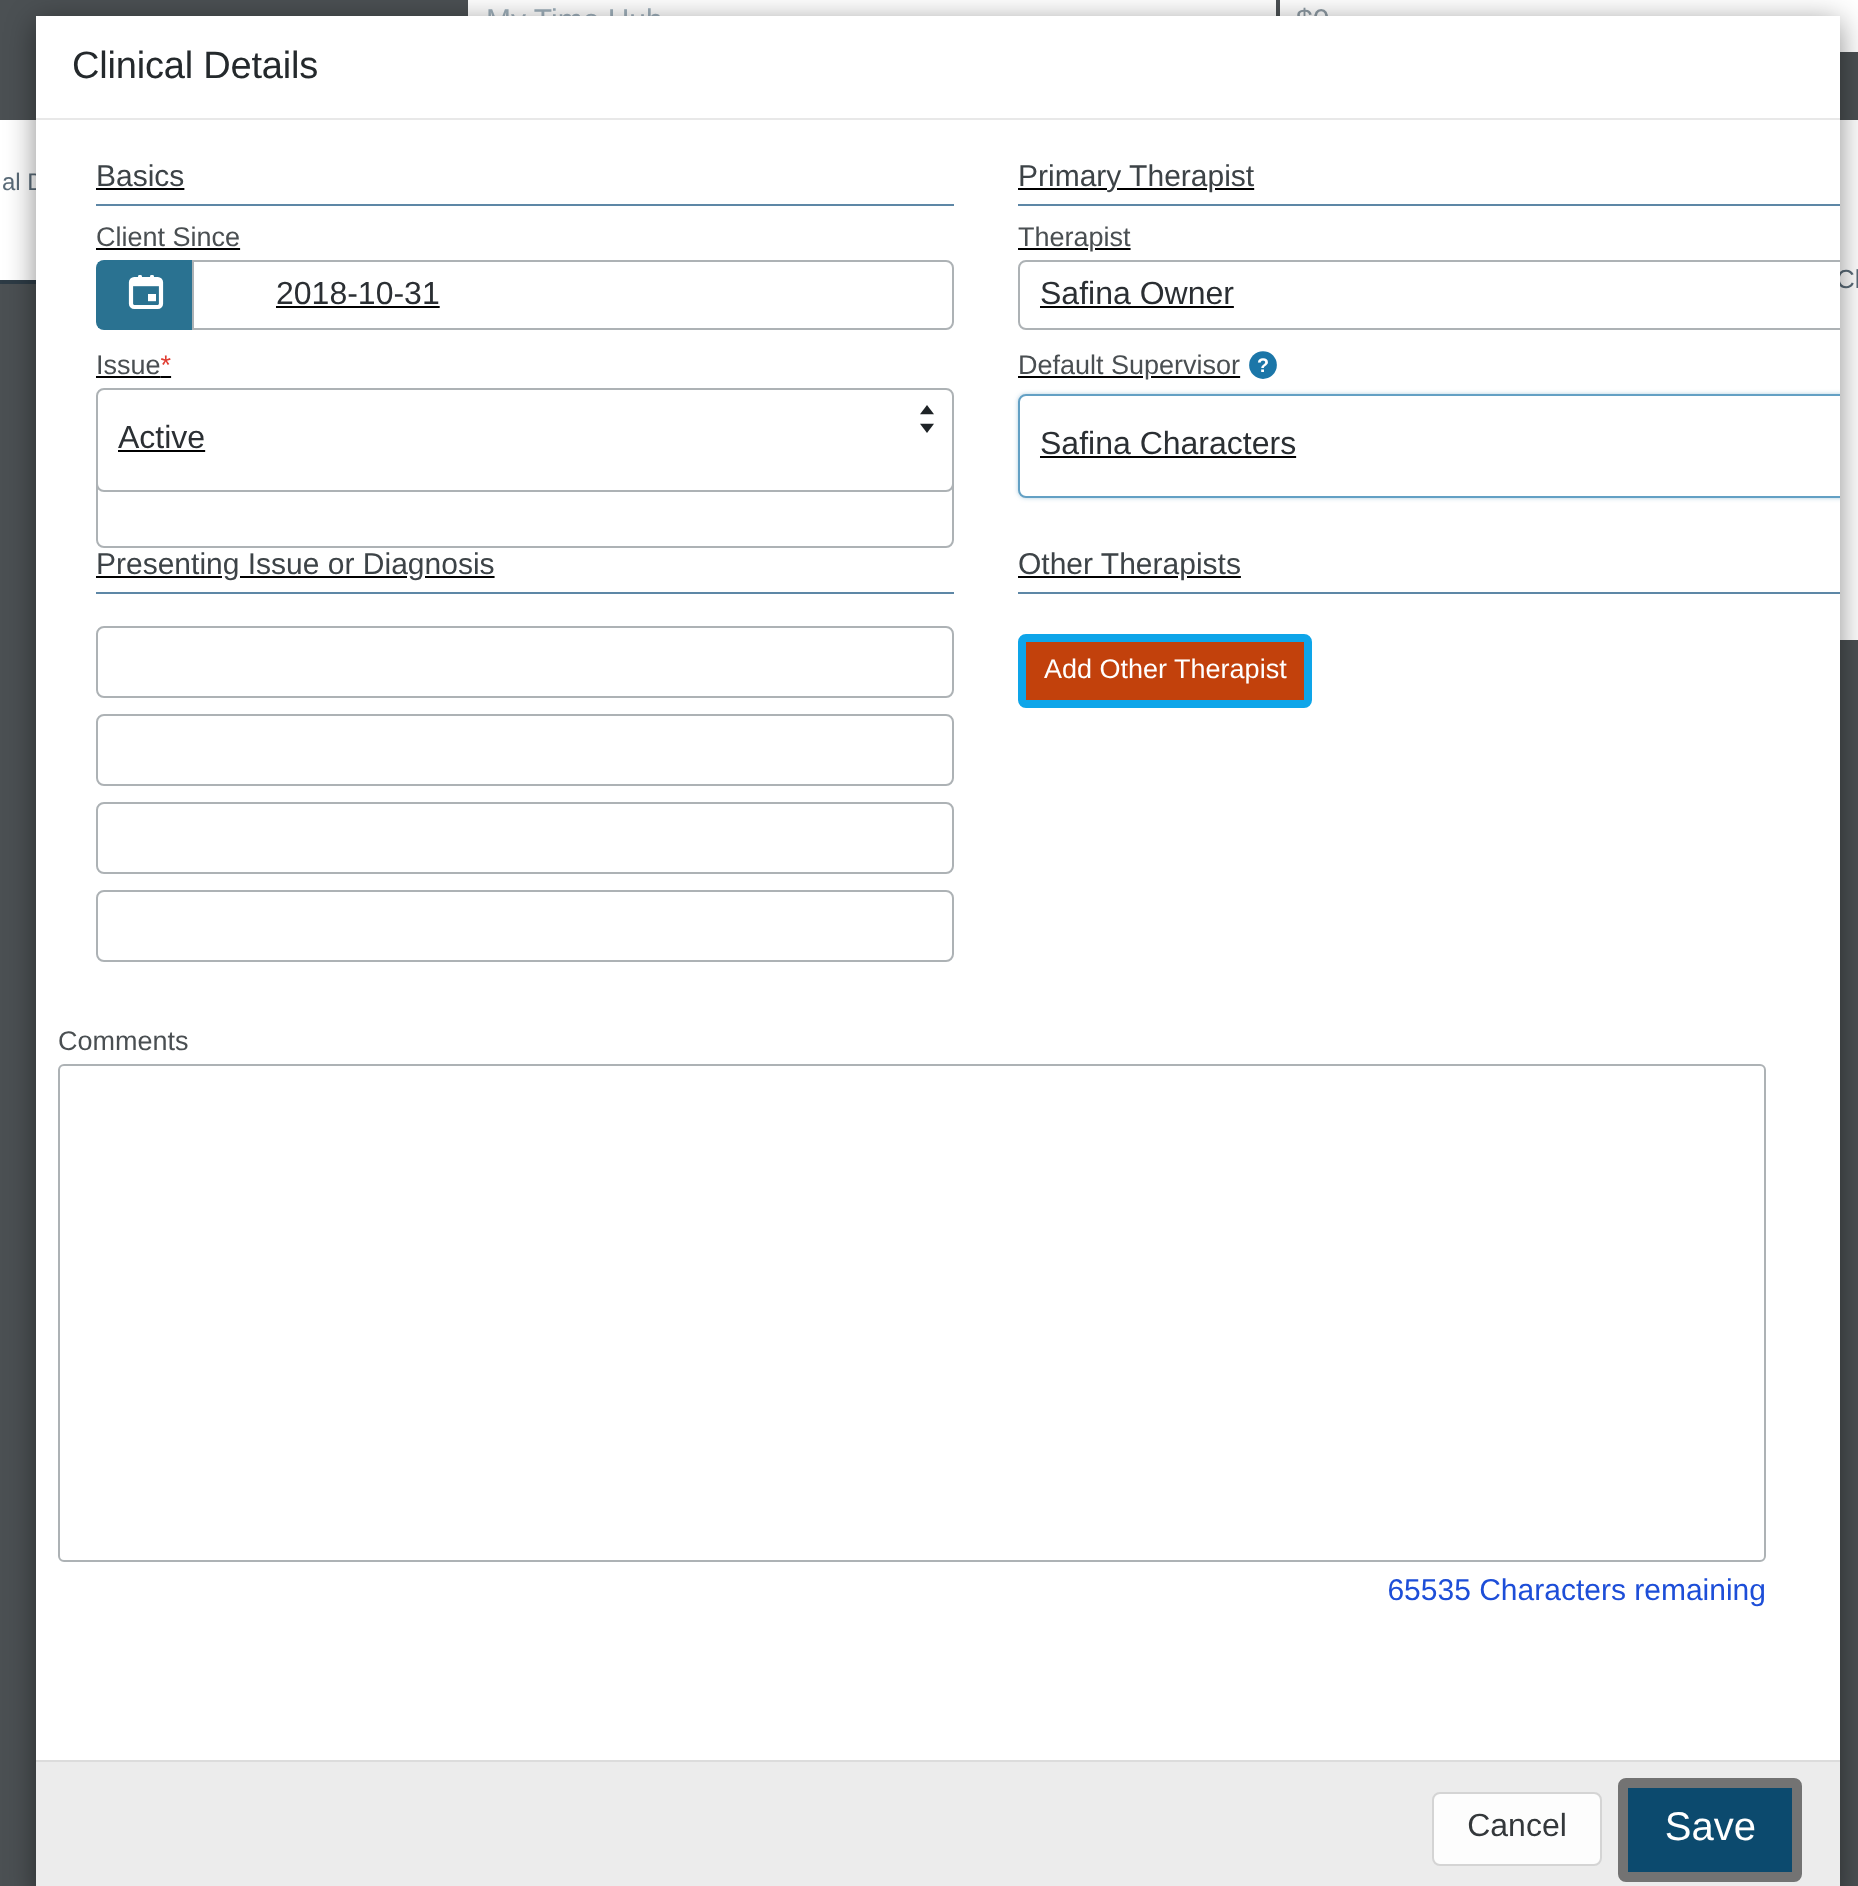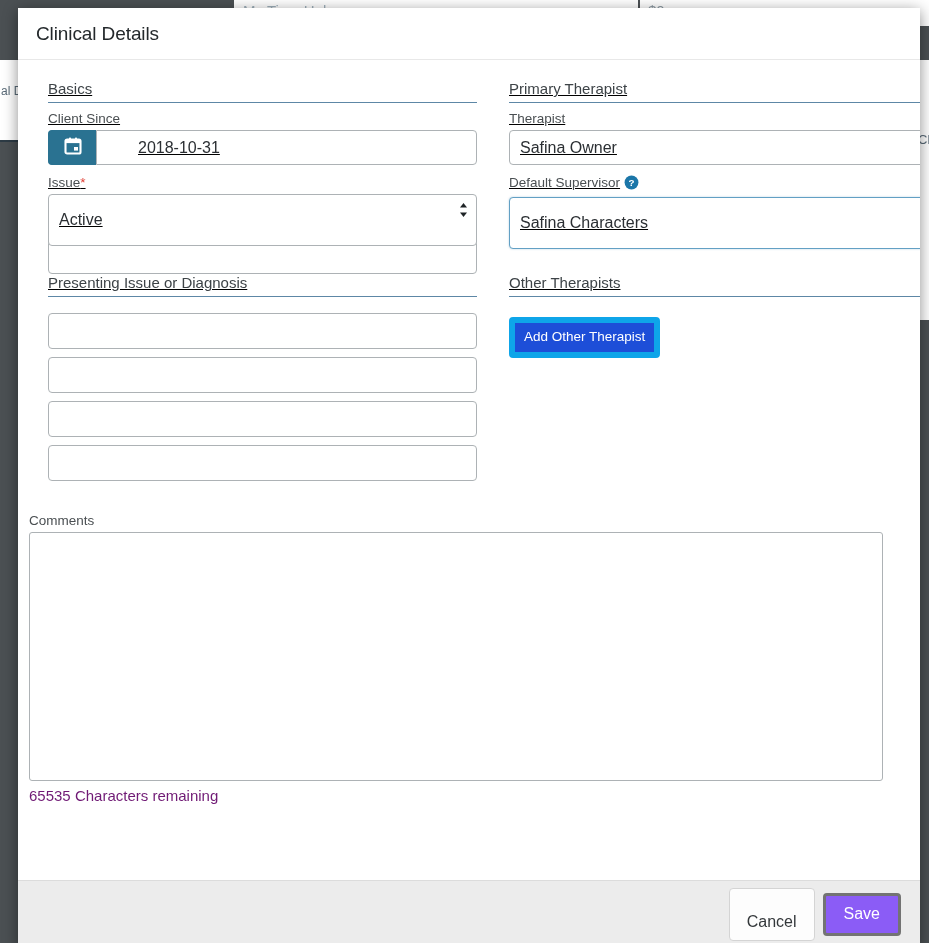--- a/index.html
+++ b/index.html
@@ -196,23 +196,23 @@
     top: 50%;
     transform: translateY(-50%);
     pointer-events: none;
   }
 
   .spacer-8  { height: 8px; }
   .spacer-10 { height: 10px; }
   .spacer-12 { height: 12px; }
 
   .btn-teal {
-    background: #1d4ed8;
+    background: #c2410c;
     color: #ffffff;
-    border: 6px solid #0ea5e9;
+    border: 4px solid #0ea5e9;
     border-radius: 4px;
     font-size: 13.5px;
     padding: 7px 9px 8px 9px;
     cursor: pointer;
     font-family: "Liberation Sans", sans-serif;
     line-height: 14px;
     display: inline-block;
   }
 
   .comments-area {
@@ -225,41 +225,42 @@
     font-size: 15px;
     color: #2b2f33;
     padding: 6px 8px;
     resize: none;
     font-family: "Liberation Sans", sans-serif;
     outline: none;
     display: block;
   }
   .chars-left {
     font-size: 15px;
-    color: #701a75;
+    color: #1d4ed8;
     margin-top: 6px;
     display: block;
+    text-align: right;
   }
 
   .btn-cancel {
     background: #fdfdfd;
     border: 1px solid #d4d4d4;
     border-radius: 4px;
     font-size: 16px;
     color: #34383b;
-    padding: 24px 17px 9px 17px;
+    padding: 8px 17px 9px 17px;
     margin-right: 8px;
     cursor: pointer;
     font-family: "Liberation Sans", sans-serif;
   }
   .btn-save {
-    background: #8b5cf6;
-    border: 3px solid #737373;
-    border-radius: 4px;
-    font-size: 16px;
+    background: #0c4a6e;
+    border: 5px solid #737373;
+    border-radius: 4px;
+    font-size: 20px;
     color: #ffffff;
     padding: 9px 18px 10px 18px;
     cursor: pointer;
     font-family: "Liberation Sans", sans-serif;
   }
 
   .wide-section { margin-top: 20px; }
 </style>
 </head>
 <body>

